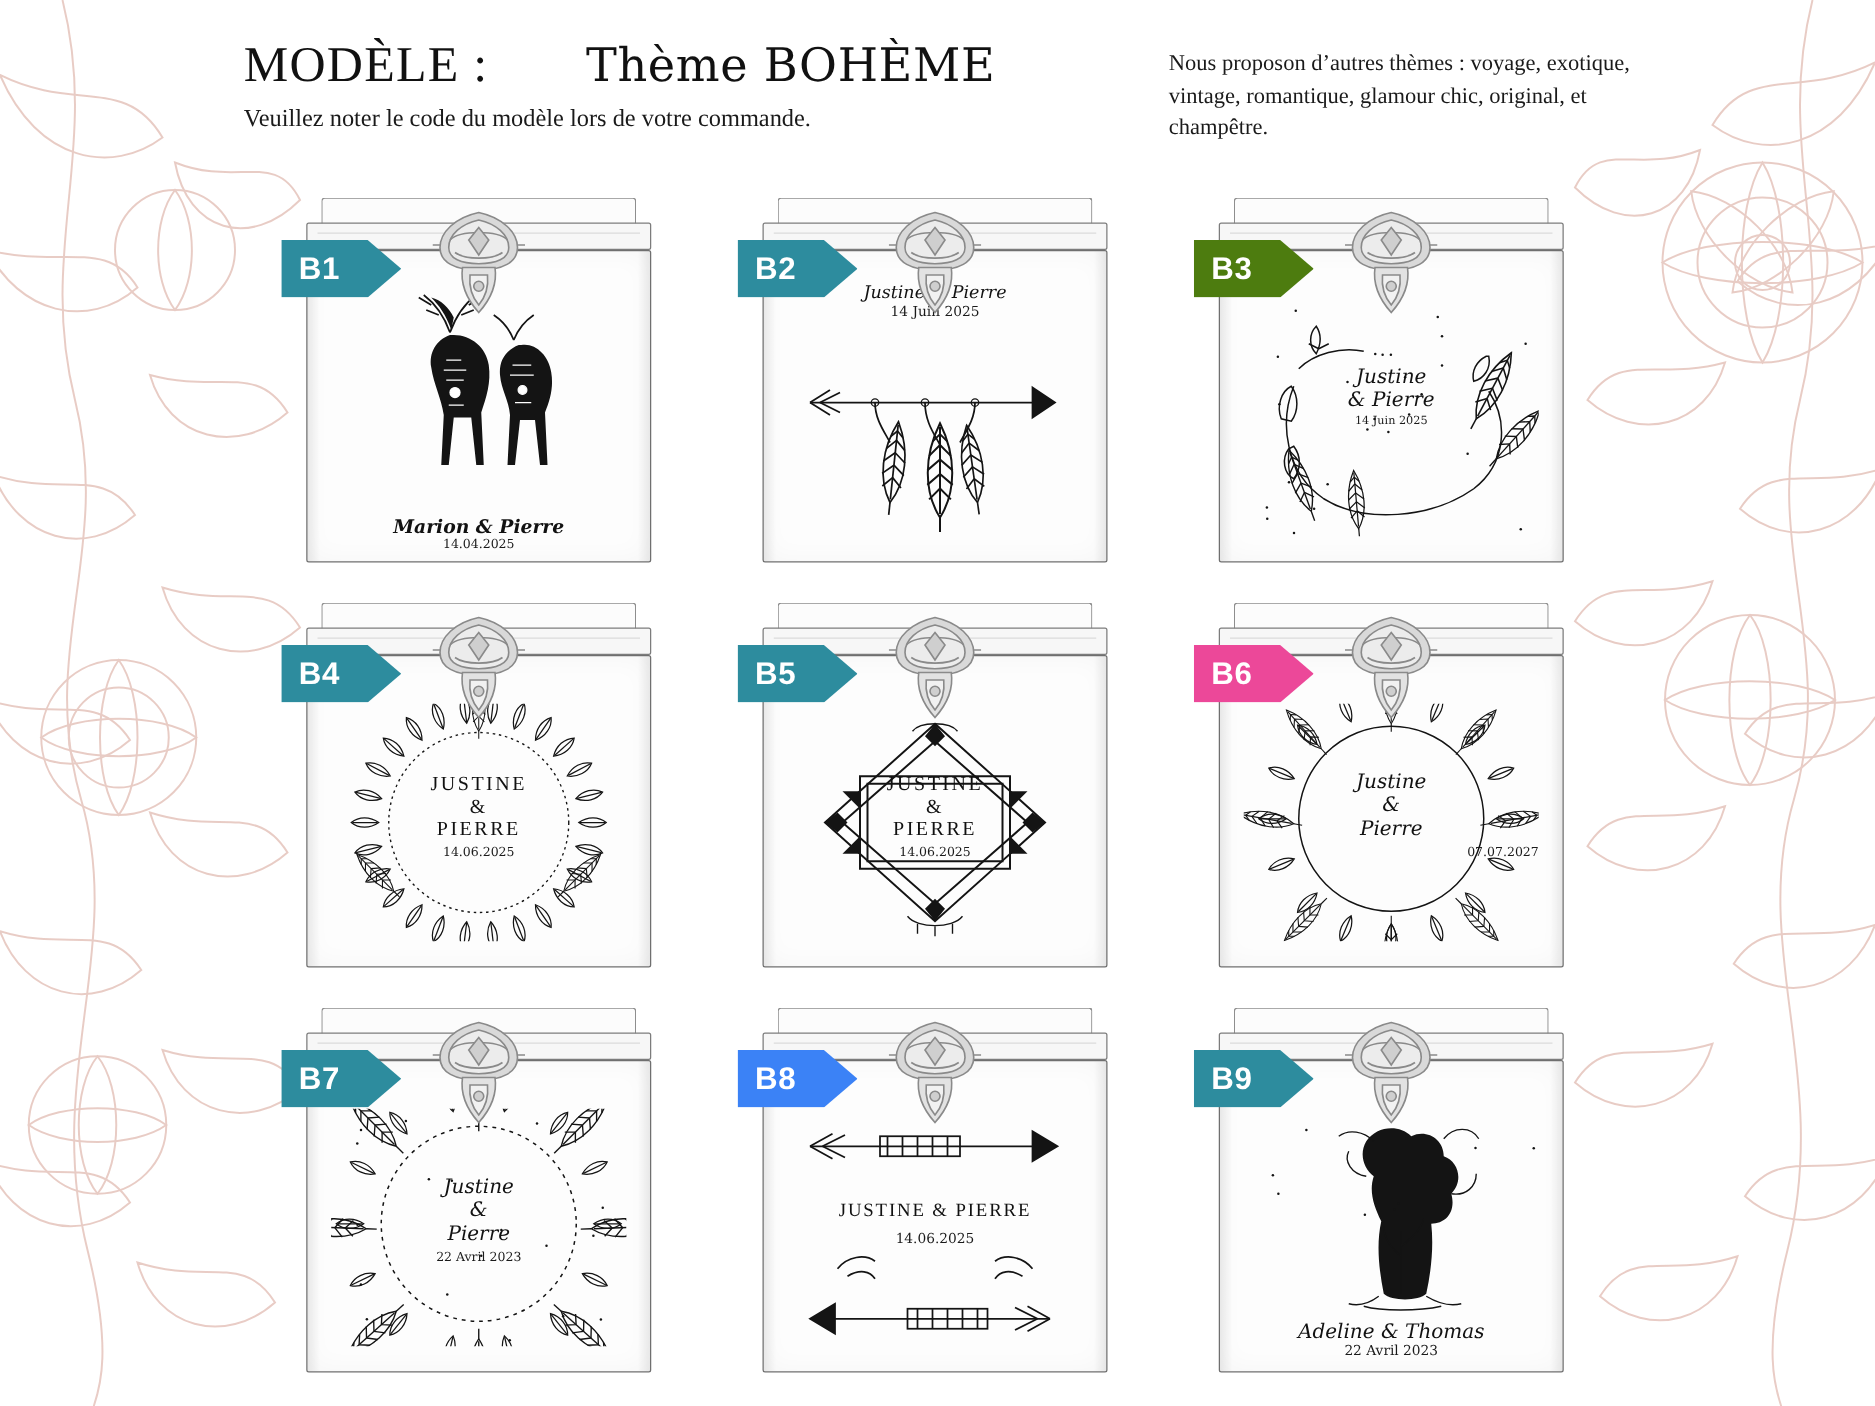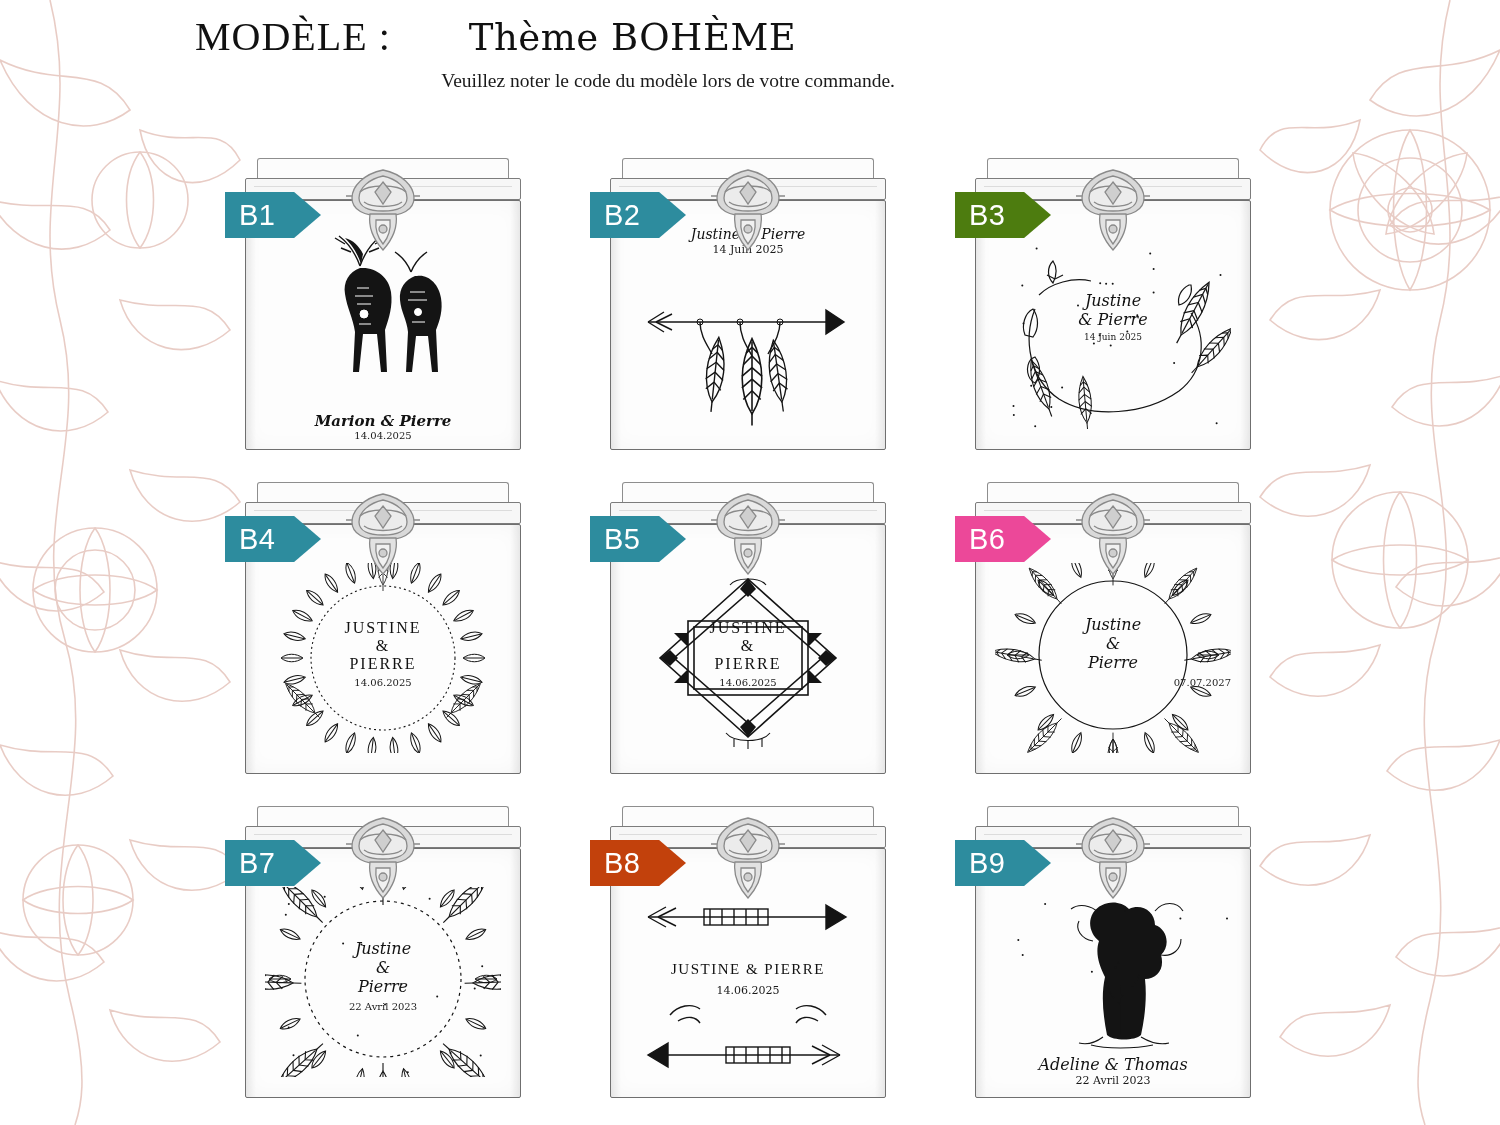--- a/index.html
+++ b/index.html
@@ -19,21 +19,21 @@
     width:260px;
     pointer-events:none;
     opacity:.85;
   }
   .floral.left { left:-10px; }
   .floral.right { right:-10px; }
   .floral svg { width:100%; height:100%; display:block; }
 
   
   .header { position:absolute; left:0; top:0; width:100%; height:140px; }
-  .title-block { position:absolute; left:195px; top:13px; width:700px;text-align:right; }
+  .title-block { position:absolute; left:195px; top:28px; width:700px; }
   .title-line { display:flex; align-items:baseline; }
   .title-main {
     font-size:40px; letter-spacing:1px; color:#111;
     font-family:"Liberation Serif", serif;
   }
   .title-theme {
     font-size:37px; margin-left:78px; color:#111; letter-spacing:.5px;
     font-family:"DejaVu Serif", serif;
   }
   .subtitle {
@@ -111,22 +111,23 @@
 
   
   .tag {
     position:absolute; left:-8px; top:52px; z-index:6;
     height:46px; width:96px;
     background:#2d8c9e;
     display:flex; align-items:center; padding-left:14px;
     clip-path:polygon(0 0, 72% 0, 100% 50%, 72% 100%, 0 100%);
   }
   .tag span {
-    color:#fff; font-size:29px; letter-spacing:.5px;
+    color:#fff; font-size:25px; letter-spacing:.5px;
     font-family:"Liberation Sans", sans-serif;
+    font-weight:bold;
   }
 
   
   .art {
     position:absolute; left:22px; right:22px; top:78px; bottom:18px;
     display:flex; flex-direction:column; align-items:center; justify-content:center;
     color:#161616;
   }
   .art svg { display:block; }
   .names {
@@ -211,20 +212,21 @@
 </div>
 
 <div class="header">
   <div class="title-block">
     <div class="title-line">
       <div class="title-main">MODÈLE :</div>
       <div class="title-theme">Thème BOHÈME</div>
     </div>
     <div class="subtitle">Veuillez noter le code du modèle lors de votre commande.</div>
   </div>
+  <div class="note">Nous proposon d’autres thèmes : voyage, exotique, vintage, romantique, glamour chic, original, et champêtre.</div>
 </div>
 
 <div class="grid" id="grid">
     <div class="cell">
     <div class="box">
       <div class="lid">
         <div class="lid-top"></div>
         <div class="lid-band"></div>
       </div>
       <div class="body-face"></div>
@@ -1074,21 +1076,21 @@
                 <div style="position:absolute;left:0;right:0;top:74px;">
                   <div class="names-serif" style="font-size:15px;letter-spacing:1.5px;">
                 <div>JUSTINE &amp; PIERRE</div>
               </div>
                   <div style="height:6px"></div>
               <div class="date" style="font-size:11px;">14.06.2025</div>
                 </div>
               </div>
         </div>
     </div>
-    <div class="tag" style="background: #c2410c;">
+    <div class="tag" style="background: #3b82f6;">
       <span>B8</span>
     </div>
     </div>
     <div class="cell">
     <div class="box">
       <div class="lid">
         <div class="lid-top"></div>
         <div class="lid-band"></div>
       </div>
       <div class="body-face"></div>

